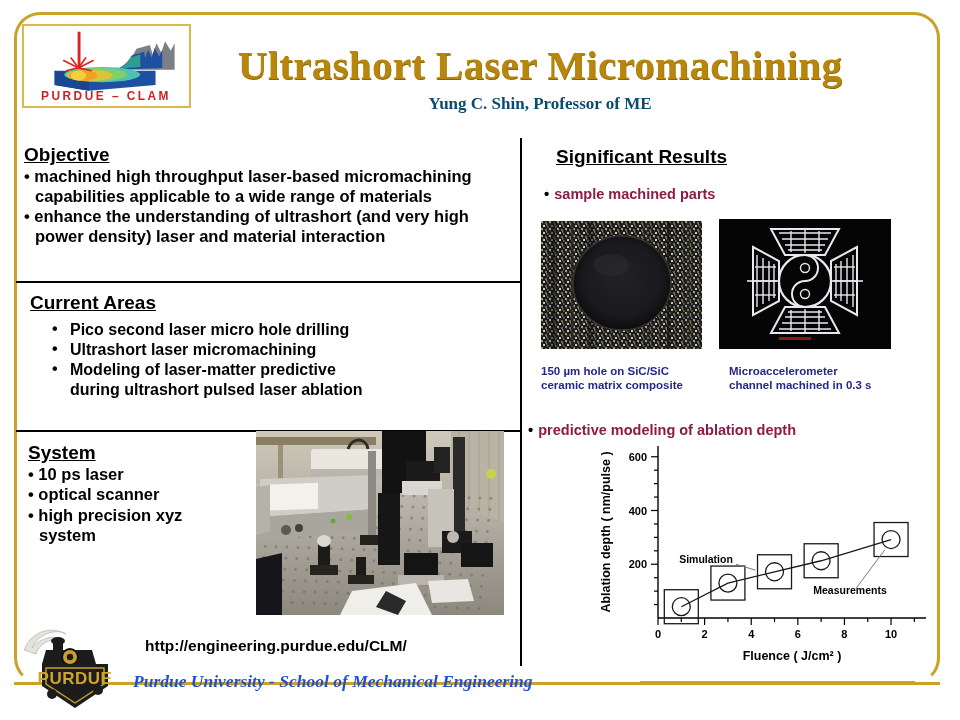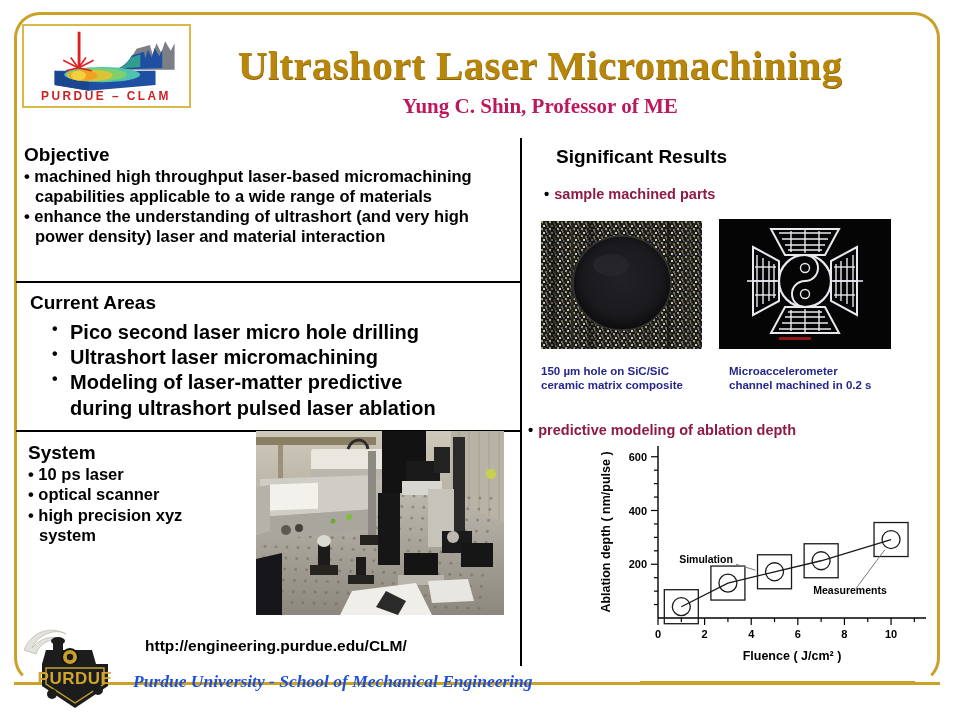--- a/index.html
+++ b/index.html
@@ -32,48 +32,48 @@
   .title{
     position:absolute;left:190px;top:44px;width:700px;
     font-family:"Liberation Serif", serif;
     font-weight:bold;font-size:41px;letter-spacing:0.3px;
     color:#b8860b;text-align:center;line-height:1.05;
     text-shadow:0.5px 0.5px 0 #8a6508;
   }
   .subtitle{
     position:absolute;left:190px;top:94px;width:700px;
     font-family:"Liberation Serif", serif;
-    font-weight:bold;font-size:21px;color:#be185d;text-align:center;
+    font-weight:bold;font-size:17px;color:#0c4a6e;text-align:center;
   }
 
   
   .v-divider{position:absolute;left:520px;top:138px;width:2px;height:528px;background:#000;}
   .h-divider{position:absolute;left:16px;width:506px;height:2px;background:#000;}
   .h-div-1{top:281px;}
   .h-div-2{top:430px;}
 
   
   .sec-head{
     font-weight:bold;font-size:19px;color:#000;
-    display:inline-block;
+    text-decoration:underline;display:inline-block;
     font-family:"Liberation Sans", sans-serif;
   }
   .blk{position:absolute;}
   .ind{display:block;padding-left:11px;}
 
   
   #objective{left:24px;top:144px;width:490px;}
   #objective .sec-head{font-size:19px;}
   #objective .line{font-size:16.5px;font-weight:bold;line-height:1.22;}
 
   
   #current-areas{left:30px;top:292px;width:480px;}
   #current-areas ul{list-style:none;margin:6px 0 0 0;padding:0 0 0 22px;}
   #current-areas li{
-    font-size:20px;font-weight:bold;line-height:1.26;position:relative;padding-left:18px;
+    font-size:16px;font-weight:bold;line-height:1.26;position:relative;padding-left:18px;
   }
   #current-areas li:before{
     content:"\2022";position:absolute;left:0;top:-1px;font-size:16px;
   }
 
   
   #system{left:28px;top:442px;width:240px;}
   #system .line{font-size:16.5px;font-weight:bold;line-height:1.23;}
 
   
@@ -623,21 +623,21 @@
       <rect x="60" y="118" width="32" height="3" fill="#8b1414"></rect>
     </svg>
   </div>
 
   <div class="cap" id="cap-hole">
     <span>150 µm hole on SiC/SiC</span><br>
     <span>ceramic matrix composite</span>
   </div>
   <div class="cap" id="cap-accel">
     <span>Microaccelerometer</span><br>
-    <span>channel machined in 0.2 s</span>
+    <span>channel machined in 0.3 s</span>
   </div>
 
   <div class="rbullet" id="b-predict">
     <span class="dot">•</span><span>predictive modeling of ablation depth</span>
   </div>
 
   <div class="chart">
     <svg id="chart-svg" width="350" height="232" viewBox="0 0 350 232" xmlns="http://www.w3.org/2000/svg">
         <line x1="70" y1="10" x2="70" y2="182" stroke="#000" stroke-width="1.4"></line>
         <line x1="70" y1="182" x2="338" y2="182" stroke="#000" stroke-width="1.4"></line>

